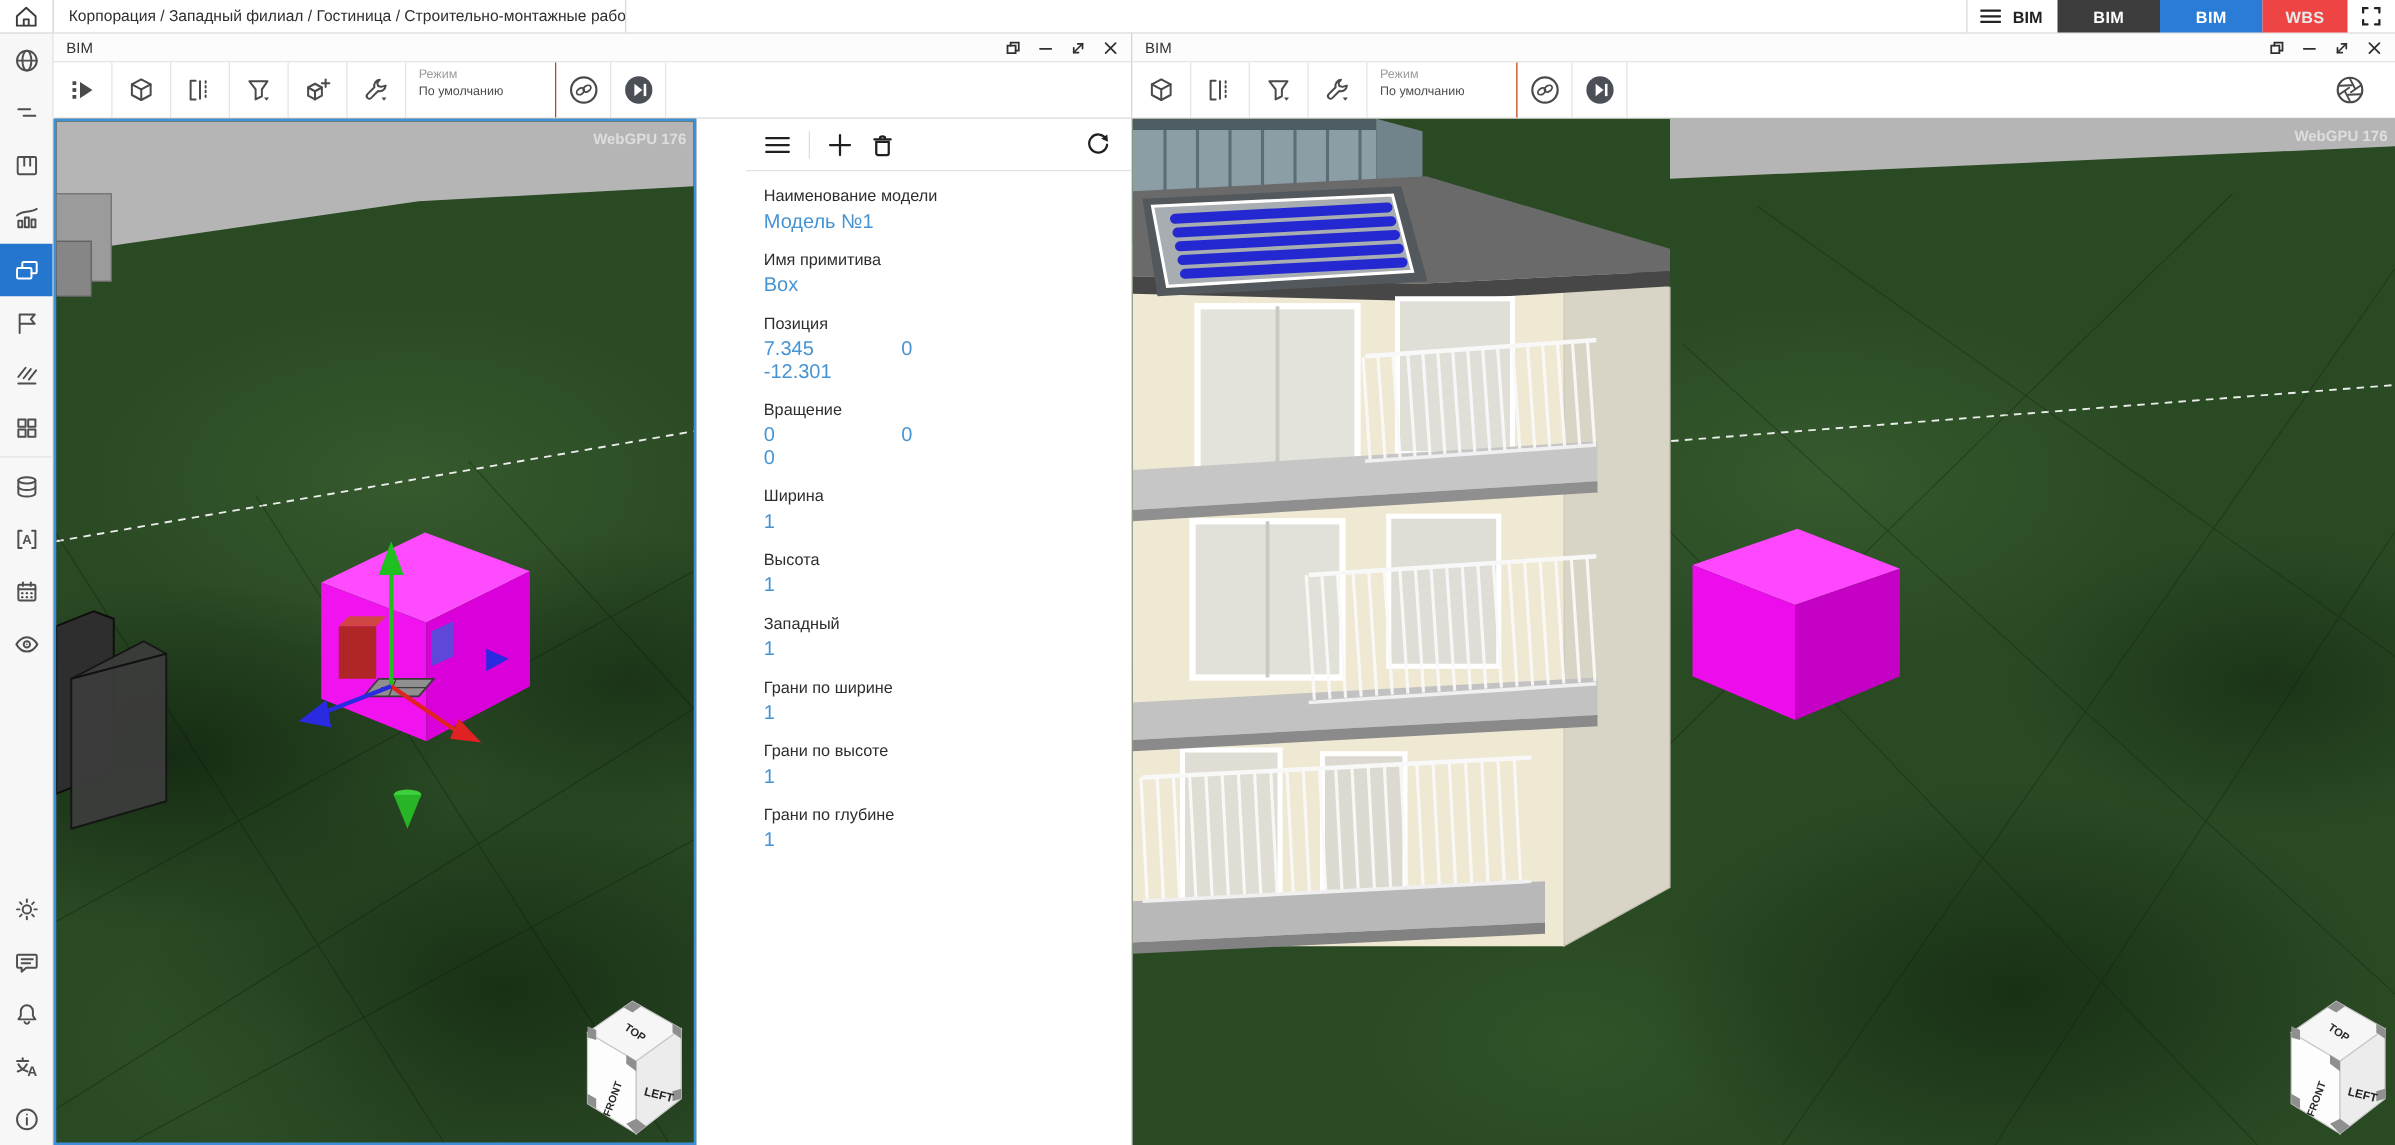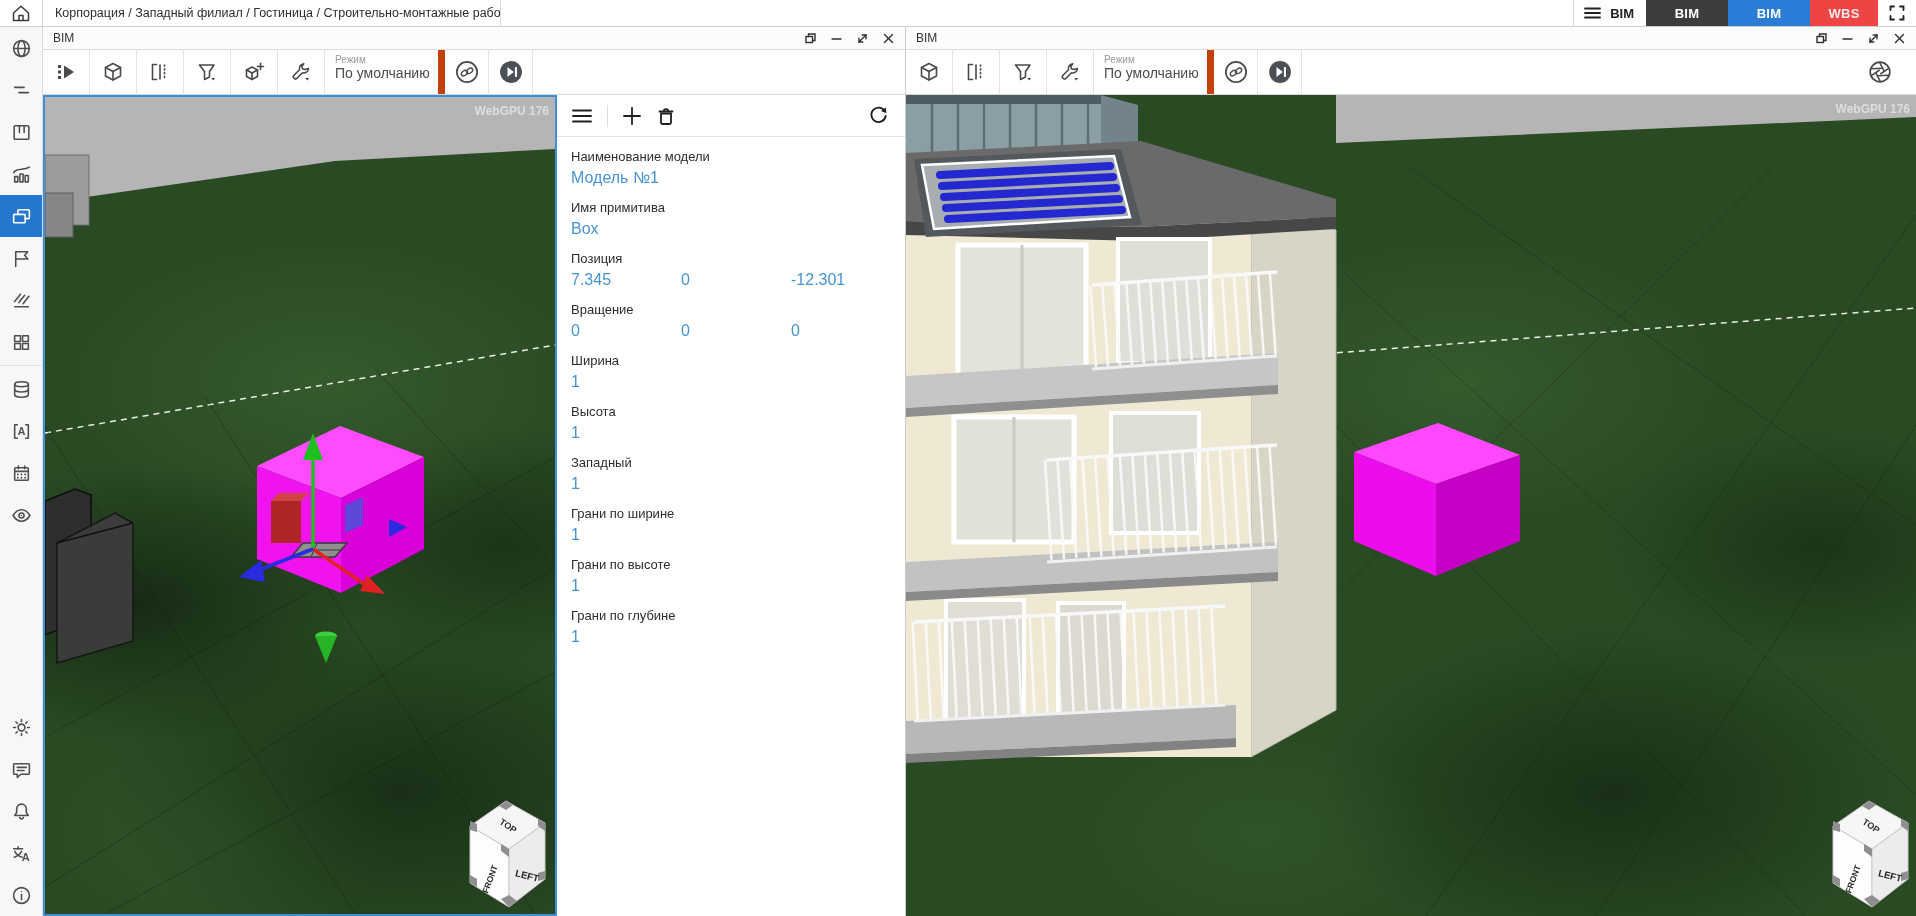--- a/index.html
+++ b/index.html
@@ -45,43 +45,43 @@
               display:flex; align-items:center; padding:0 10px; }
   .titlebar .wtitle { font-size:12px; color:#333; }
   .wctrls { margin-left:auto; display:flex; gap:13px; align-items:center; }
   .wctrls svg { stroke:#2f2f2f; fill:none; stroke-width:1.4; stroke-linecap:round; cursor:pointer; }
 
   .toolbar { height:45px; background:#fff; border-bottom:1px solid #d9d9d9;
              display:flex; align-items:stretch; position:relative; }
   .tbtn { width:47px; display:flex; align-items:center; justify-content:center;
           border-right:1px solid #e4e4e4; cursor:pointer; }
   .tbtn svg { stroke:#4a4a4a; fill:none; stroke-width:1.6; stroke-linecap:round; stroke-linejoin:round; }
-  .mode-cell { width:120px; padding:4px 10px 0 10px; border-right:7px solid #c2410c; cursor:pointer; }
+  .mode-cell { width:120px; padding:4px 10px 0 10px; border-right:1px solid #c2410c; cursor:pointer; }
   .mode-label { font-size:10px; color:#9b9b9b; line-height:12px; }
-  .mode-value { font-size:14px; color:#4c4c4c; line-height:15px; white-space:nowrap; }
+  .mode-value { font-size:10px; color:#4c4c4c; line-height:15px; white-space:nowrap; }
   .tb-spacer { flex:1; }
   .tbtn-edge { border-right:none; border-left:none; width:44px; }
 
   .content { flex:1; display:flex; min-height:0; }
 
   
   .viewport { position:relative; overflow:hidden;
       background:
         radial-gradient(ellipse 340px 200px at 18% 62%, rgba(6,18,6,.55), rgba(0,0,0,0) 70%),
         radial-gradient(ellipse 420px 240px at 70% 85%, rgba(8,22,8,.5), rgba(0,0,0,0) 70%),
         radial-gradient(ellipse 380px 210px at 55% 35%, rgba(72,112,60,.4), rgba(0,0,0,0) 70%),
         radial-gradient(ellipse 300px 170px at 90% 55%, rgba(10,26,10,.45), rgba(0,0,0,0) 70%),
         radial-gradient(ellipse 260px 150px at 35% 90%, rgba(60,100,52,.35), rgba(0,0,0,0) 70%),
         #2a4a24; }
   .viewport-left { width:514px; border:2px solid #3f8fd8; }
   .viewport-right { flex:1; }
   .viewport svg.scene { position:absolute; left:0; top:0; }
 
   
-  .props { width:348px; background:#fff; display:flex; flex-direction:column; }
+  .props { width:348px; background:#fff; display:flex; flex-direction:column;padding-left:40px; }
   .props-header { height:42px; display:flex; align-items:center; padding:0 16px 0 14px;
                   border-bottom:1px solid #e2e2e2; gap:14px; }
   .props-header .icon-btn { display:flex; align-items:center; cursor:pointer; }
   .props-header svg { stroke:#1f1f1f; fill:none; stroke-width:1.8; stroke-linecap:round; }
   .ph-div { width:1px; height:22px; background:#ddd; }
   .ph-spacer { flex:1; }
   .props-body { padding:12px 0 0 14px; overflow:hidden; }
   .field { margin-bottom:13px; }
   .f-label { font-size:13px; color:#2d2d2d; margin-bottom:5px; }
   .f-vals span { display:inline-block; width:110px; font-size:16px; color:#4694d4; cursor:text; }

